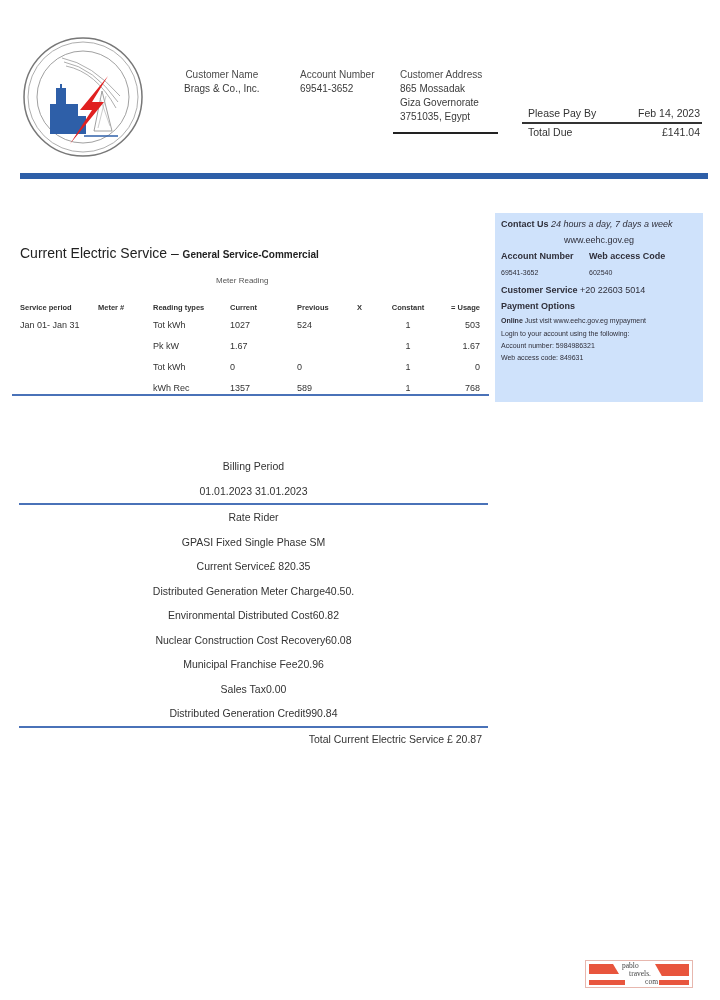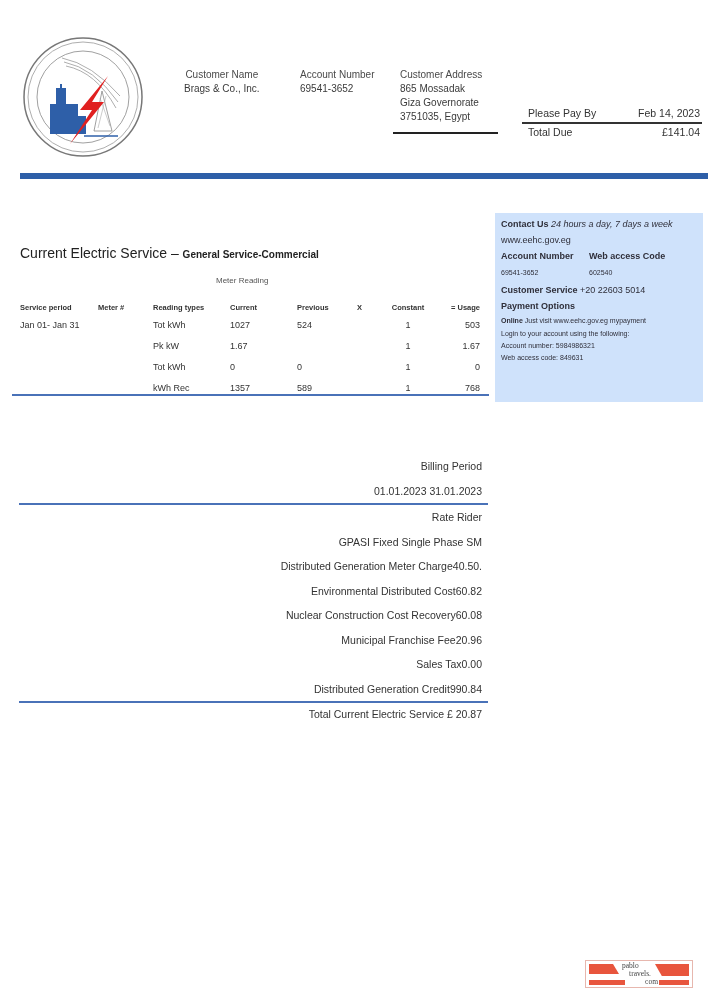--- a/index.html
+++ b/index.html
@@ -18,21 +18,21 @@
   .pay-box { position: absolute; left: 522px; top: 106px; width: 180px; font-size: 10.5px; color: #333; }
   .pay-row { display: flex; justify-content: space-between; padding: 0 2px 0 6px; height: 15px; line-height: 15px; }
   .pay-rule { height: 2px; background: #333; margin: 1px 0; }
 
   .blue-bar { position: absolute; left: 20px; top: 173px; width: 688px; height: 6px; background: #2e5fa8; }
 
   .contact-box { position: absolute; left: 495px; top: 213px; width: 208px; height: 189px; background: #cfe2fb; padding: 3px 6px; color: #2f2f3a; }
   .cb-line { font-size: 9px; line-height: 16px; white-space: nowrap; }
   .cb-bold { font-weight: bold; }
   .cb-italic { font-style: italic; font-weight: normal; }
-  .cb-center { }
+  .cb-center { text-align: center; }
   .cb-small { font-size: 7px; line-height: 12px; }
   .cb-two { display: flex; }
   .cb-two span:first-child { width: 88px; }
 
   .ces-title { position: absolute; left: 20px; top: 245px; font-size: 14px; color: #222; white-space: nowrap; }
   .ces-sub { font-size: 10px; font-weight: bold; }
 
   .meter-reading { position: absolute; left: 216px; top: 276px; font-size: 8px; color: #555; }
   .mtable { position: absolute; left: 20px; top: 291px; width: 462px; font-size: 9px; color: #333; margin-top: 10px; }
   .mrow { position: relative; height: 21px; line-height: 21px; }
@@ -42,21 +42,21 @@
   .c-meter { left: 78px; }
   .c-type { left: 133px; }
   .c-cur { left: 210px; }
   .c-prev { left: 277px; }
   .c-x { left: 337px; }
   .c-const { left: 368px; width: 40px; text-align: center; }
   .c-usage { left: 418px; width: 42px; text-align: right; }
   .meter-rule { position: absolute; left: 12px; top: 394px; width: 477px; height: 2px; background: #4a72b8; }
 
   .billing { position: absolute; left: 20px; top: 454px; width: 468px; font-size: 10.5px; color: #333; }
-  .brow { height: 24.5px; line-height: 24.5px; display: flex; justify-content: flex-end; padding: 0 6px 0 5px; }
+  .brow { height: 24.5px; line-height: 24.5px; display: flex; justify-content: center; padding: 0 6px 0 5px; }
   .brule { height: 2px; background: #4a72b8; margin: 0 0 0 -1px; }
   .btotal { text-align: right; padding-right: 6px; height: 22px; line-height: 22px; }
 
   .stamp { position: absolute; left: 585px; top: 960px; width: 108px; height: 28px; border: 1px solid #e7b7ae; background: #fff; }
   .stamp .bar { position: absolute; background: #e8553d; }
   .stamp .txt { position: absolute; left: 36px; top: 1px; font-family: "Liberation Serif", serif; font-size: 7.5px; line-height: 8px; color: #444; text-align: right; width: 36px; }
 </style>
 </head>
 <body>
 
@@ -193,20 +193,24 @@
       <span>01.01.2023 31.01.2023</span>
     </div>
   <div class="brule"></div>
   <div class="brow">
       <span>Rate Rider</span>
     </div>
   <div class="brow">
       <span>GPASI Fixed Single Phase SM</span>
     </div>
   <div class="brow">
+    <span>Current Service</span>
+    <span>£ 820.35</span>
+  </div>
+  <div class="brow">
     <span>Distributed Generation Meter Charge</span>
     <span>40.50.</span>
   </div>
   <div class="brow">
     <span>Environmental Distributed Cost</span>
     <span>60.82</span>
   </div>
   <div class="brow">
     <span>Nuclear Construction Cost Recovery</span>
     <span>60.08</span>

